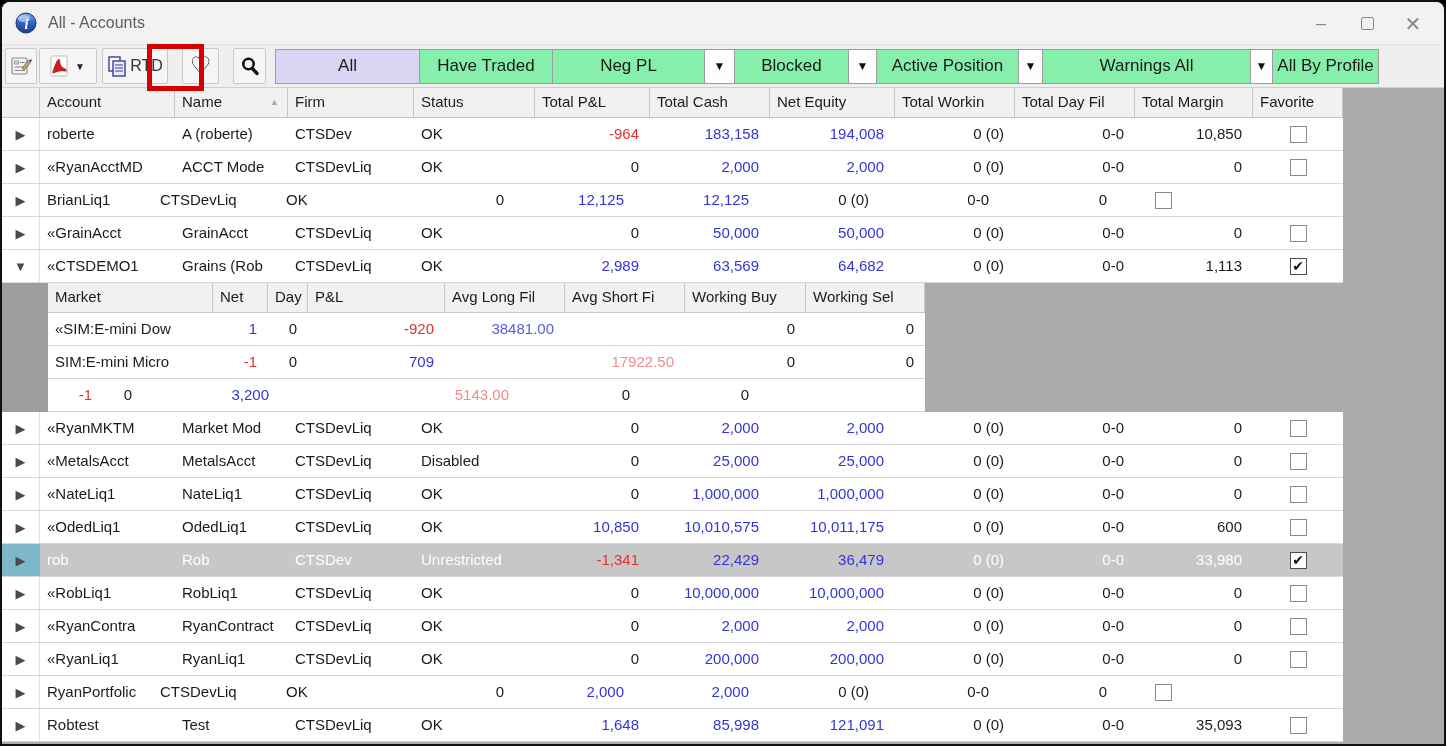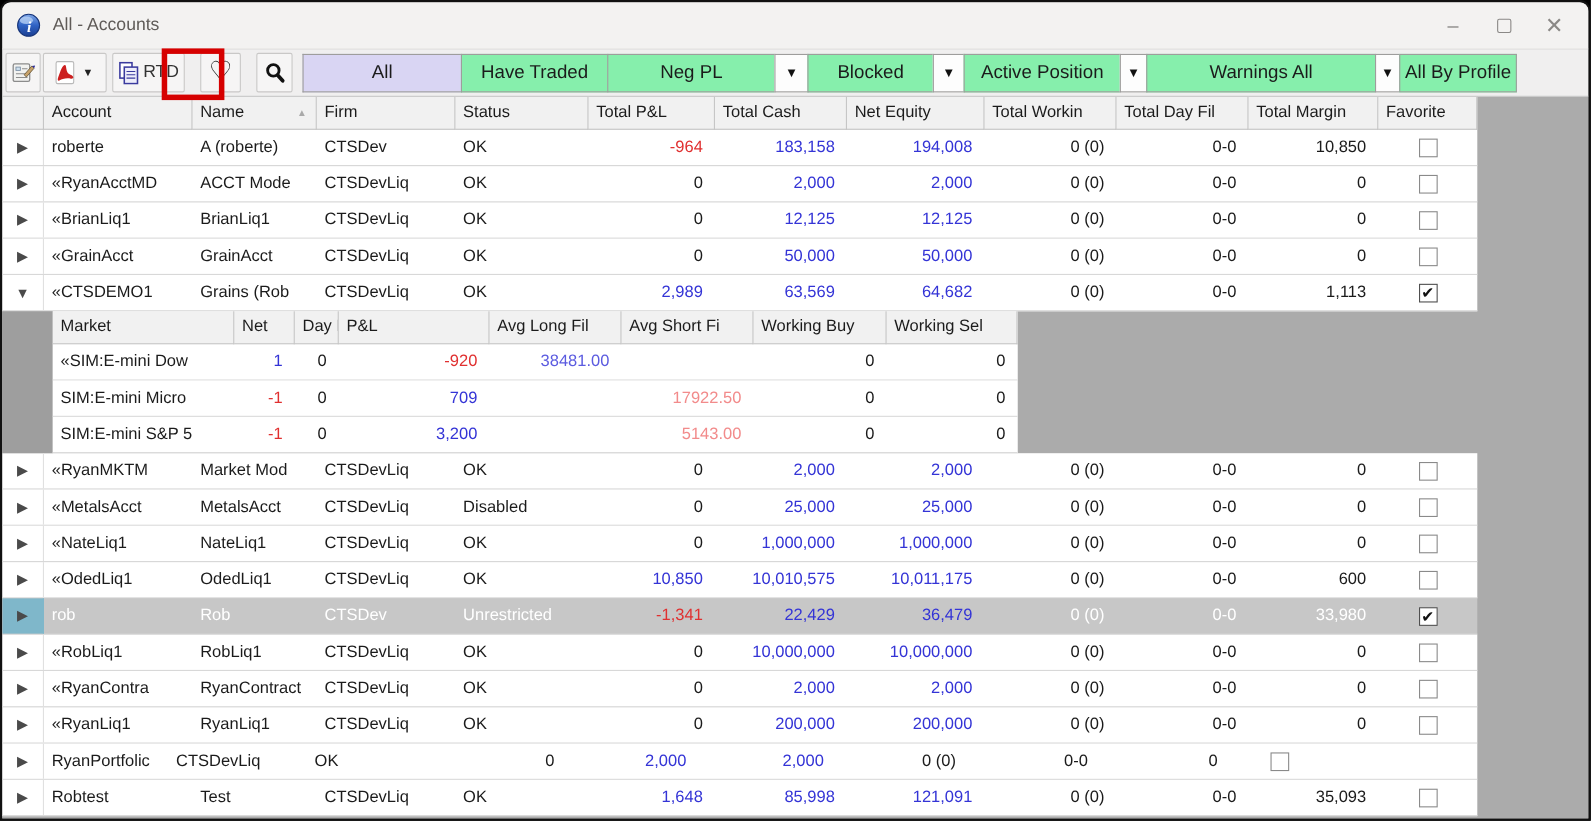--- a/index.html
+++ b/index.html
@@ -203,21 +203,20 @@
         <div class="cell r" style="width: 120px;">0-0</div>
         <div class="cell r" style="width: 118px;">0</div>
         <div class="cell c" style="width: 90px;">
           <div class="cb"></div>
         </div>
       </div>
       <div class="row">
         <div class="expcell">
           <span>▶</span>
         </div>
-        <div class="cell" style="width: 135px;">«BrianLiq1</div>
         <div class="cell" style="width: 113px;">BrianLiq1</div>
         <div class="cell" style="width: 126px;">CTSDevLiq</div>
         <div class="cell" style="width: 121px;">OK</div>
         <div class="cell r" style="width: 115px;">0</div>
         <div class="cell r pos" style="width: 120px;">12,125</div>
         <div class="cell r pos" style="width: 125px;">12,125</div>
         <div class="cell r" style="width: 120px;">0 (0)</div>
         <div class="cell r" style="width: 120px;">0-0</div>
         <div class="cell r" style="width: 118px;">0</div>
         <div class="cell c" style="width: 90px;">
@@ -287,21 +286,20 @@
             <div class="cell" style="width: 165px;">SIM:E-mini Micro</div>
             <div class="cell r neg" style="width: 55px;">-1</div>
             <div class="cell r" style="width: 40px;">0</div>
             <div class="cell r pos" style="width: 137px;">709</div>
             <div class="cell r" style="width: 120px;"></div>
             <div class="cell r avgshort" style="width: 120px;">17922.50</div>
             <div class="cell r" style="width: 121px;">0</div>
             <div class="cell r" style="width: 119px;">0</div>
           </div>
           <div class="srow">
-            <div class="cell" style="width: 165px;">SIM:E-mini S&amp;P 5</div>
             <div class="cell r neg" style="width: 55px;">-1</div>
             <div class="cell r" style="width: 40px;">0</div>
             <div class="cell r pos" style="width: 137px;">3,200</div>
             <div class="cell r" style="width: 120px;"></div>
             <div class="cell r avgshort" style="width: 120px;">5143.00</div>
             <div class="cell r" style="width: 121px;">0</div>
             <div class="cell r" style="width: 119px;">0</div>
           </div>
         </div>
       </div>

